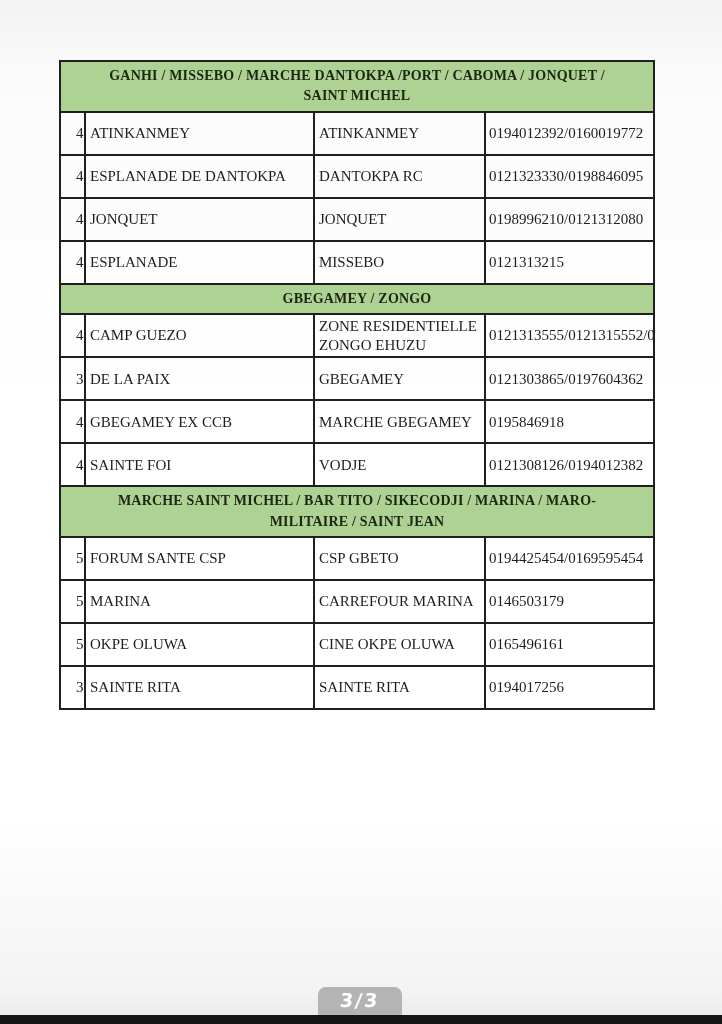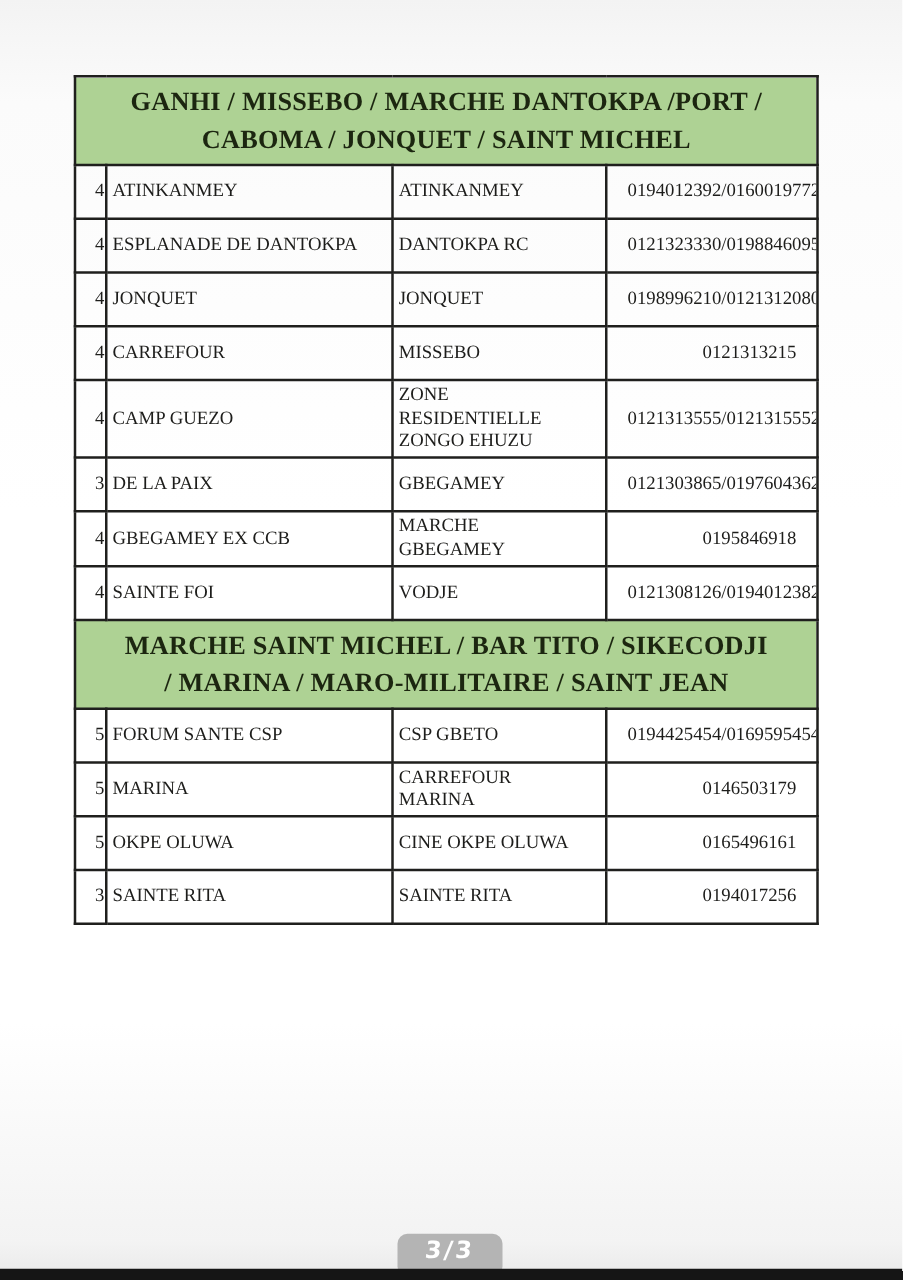--- a/index.html
+++ b/index.html
@@ -36,31 +36,31 @@
     font-size:15px;
     line-height:1.25;
     vertical-align:middle;
     overflow:hidden;
   }
   .doc-table{border:1px solid var(--border-col);}
   td.section-header{
     background:var(--header-bg);
     color:var(--header-text);
     font-weight:bold;
-    font-size:21px;
+    font-size:14px;
     line-height:1.45;
     text-align:center;
     padding:4px 34px;
     letter-spacing:.2px;
   }
-  td.cell{height:43px;padding:2px 16px;}
+  td.cell{height:43px;padding:2px 3px;}
   td.num{text-align:center;padding:2px 15px;}
   td.name{text-align:left;padding-left:4px;}
   td.loc{text-align:left;padding-left:4px;}
-  td.contacts{text-align:right;margin-top:24px;}
+  td.contacts{text-align:left;margin-top:24px;}
   .page-indicator{
     position:absolute;
     left:318px;top:987px;
     width:84px;height:34px;
     background:var(--badge-bg);
     border-radius:8px;
     display:flex;align-items:flex-start;justify-content:center;
     z-index:1;
   }
   .page-indicator span{
@@ -109,23 +109,26 @@
           <td class="cell contacts">0121323330/0198846095</td>
         </tr>
         <tr>
           <td class="cell num">43</td>
           <td class="cell name">JONQUET</td>
           <td class="cell loc">JONQUET</td>
           <td class="cell contacts">0198996210/0121312080</td>
         </tr>
         <tr>
           <td class="cell num">44</td>
-          <td class="cell name">CARREFOUR</td>
+          <td class="cell name">ESPLANADE</td>
           <td class="cell loc">MISSEBO</td>
           <td class="cell contacts">0121313215</td>
+        </tr>
+        <tr>
+          <td colspan="4" class="section-header">GBEGAMEY / ZONGO</td>
         </tr>
         <tr>
           <td class="cell num">45</td>
           <td class="cell name">CAMP GUEZO</td>
           <td class="cell loc">ZONE RESIDENTIELLE ZONGO EHUZU</td>
           <td class="cell contacts">0121313555/0121315552/0160315555</td>
         </tr>
         <tr>
           <td class="cell num">39</td>
           <td class="cell name">DE LA PAIX</td>

